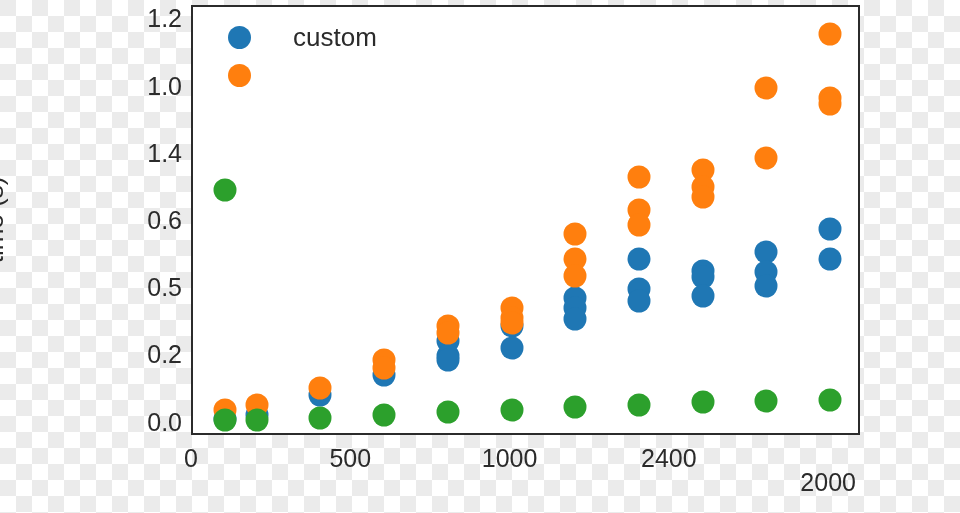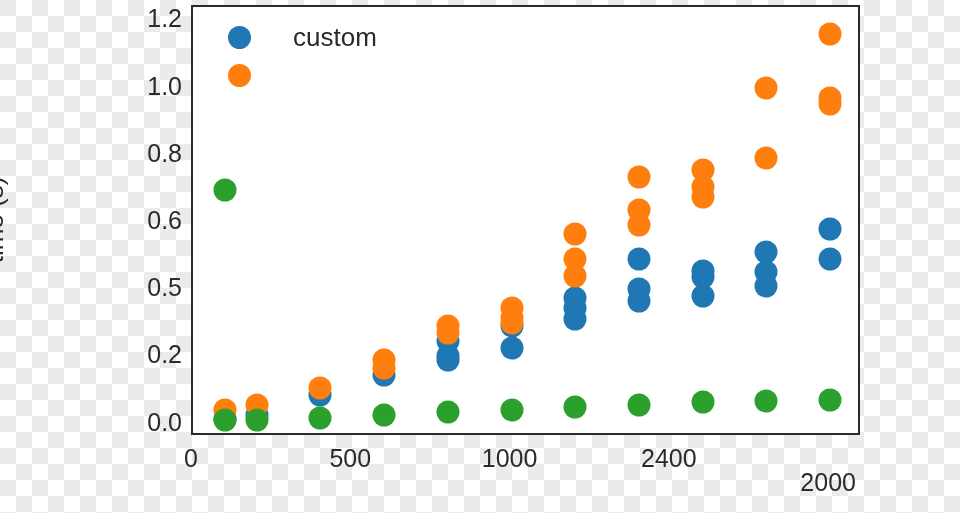--- a/index.html
+++ b/index.html
@@ -110,21 +110,21 @@
 </head>
 <body>
 
 <div id="root">
 
   <div id="ytick-wrap">
       <div class="ytick" style="top: 421.562px;">0.0</div>
       <div class="ytick" style="top: 354.375px;">0.2</div>
       <div class="ytick" style="top: 287.188px;">0.5</div>
       <div class="ytick" style="top: 220px;">0.6</div>
-      <div class="ytick" style="top: 152.812px;">0.8</div>
+      <div class="ytick" style="top: 152.812px;">1.4</div>
       <div class="ytick" style="top: 85.625px;">1.0</div>
       <div class="ytick" style="top: 18.4375px;">1.2</div>
     </div>
 
   <div id="ylabel">time (s)</div>
 
   <div id="plot-area">
     <div id="canvas">
         <div class="pt" style="left: 31.8571px; top: 411.523px; width: 23px; height: 23px; background: rgb(31, 119, 180);"></div>
         <div class="pt" style="left: 63.7143px; top: 408.164px; width: 23px; height: 23px; background: rgb(31, 119, 180);"></div>

